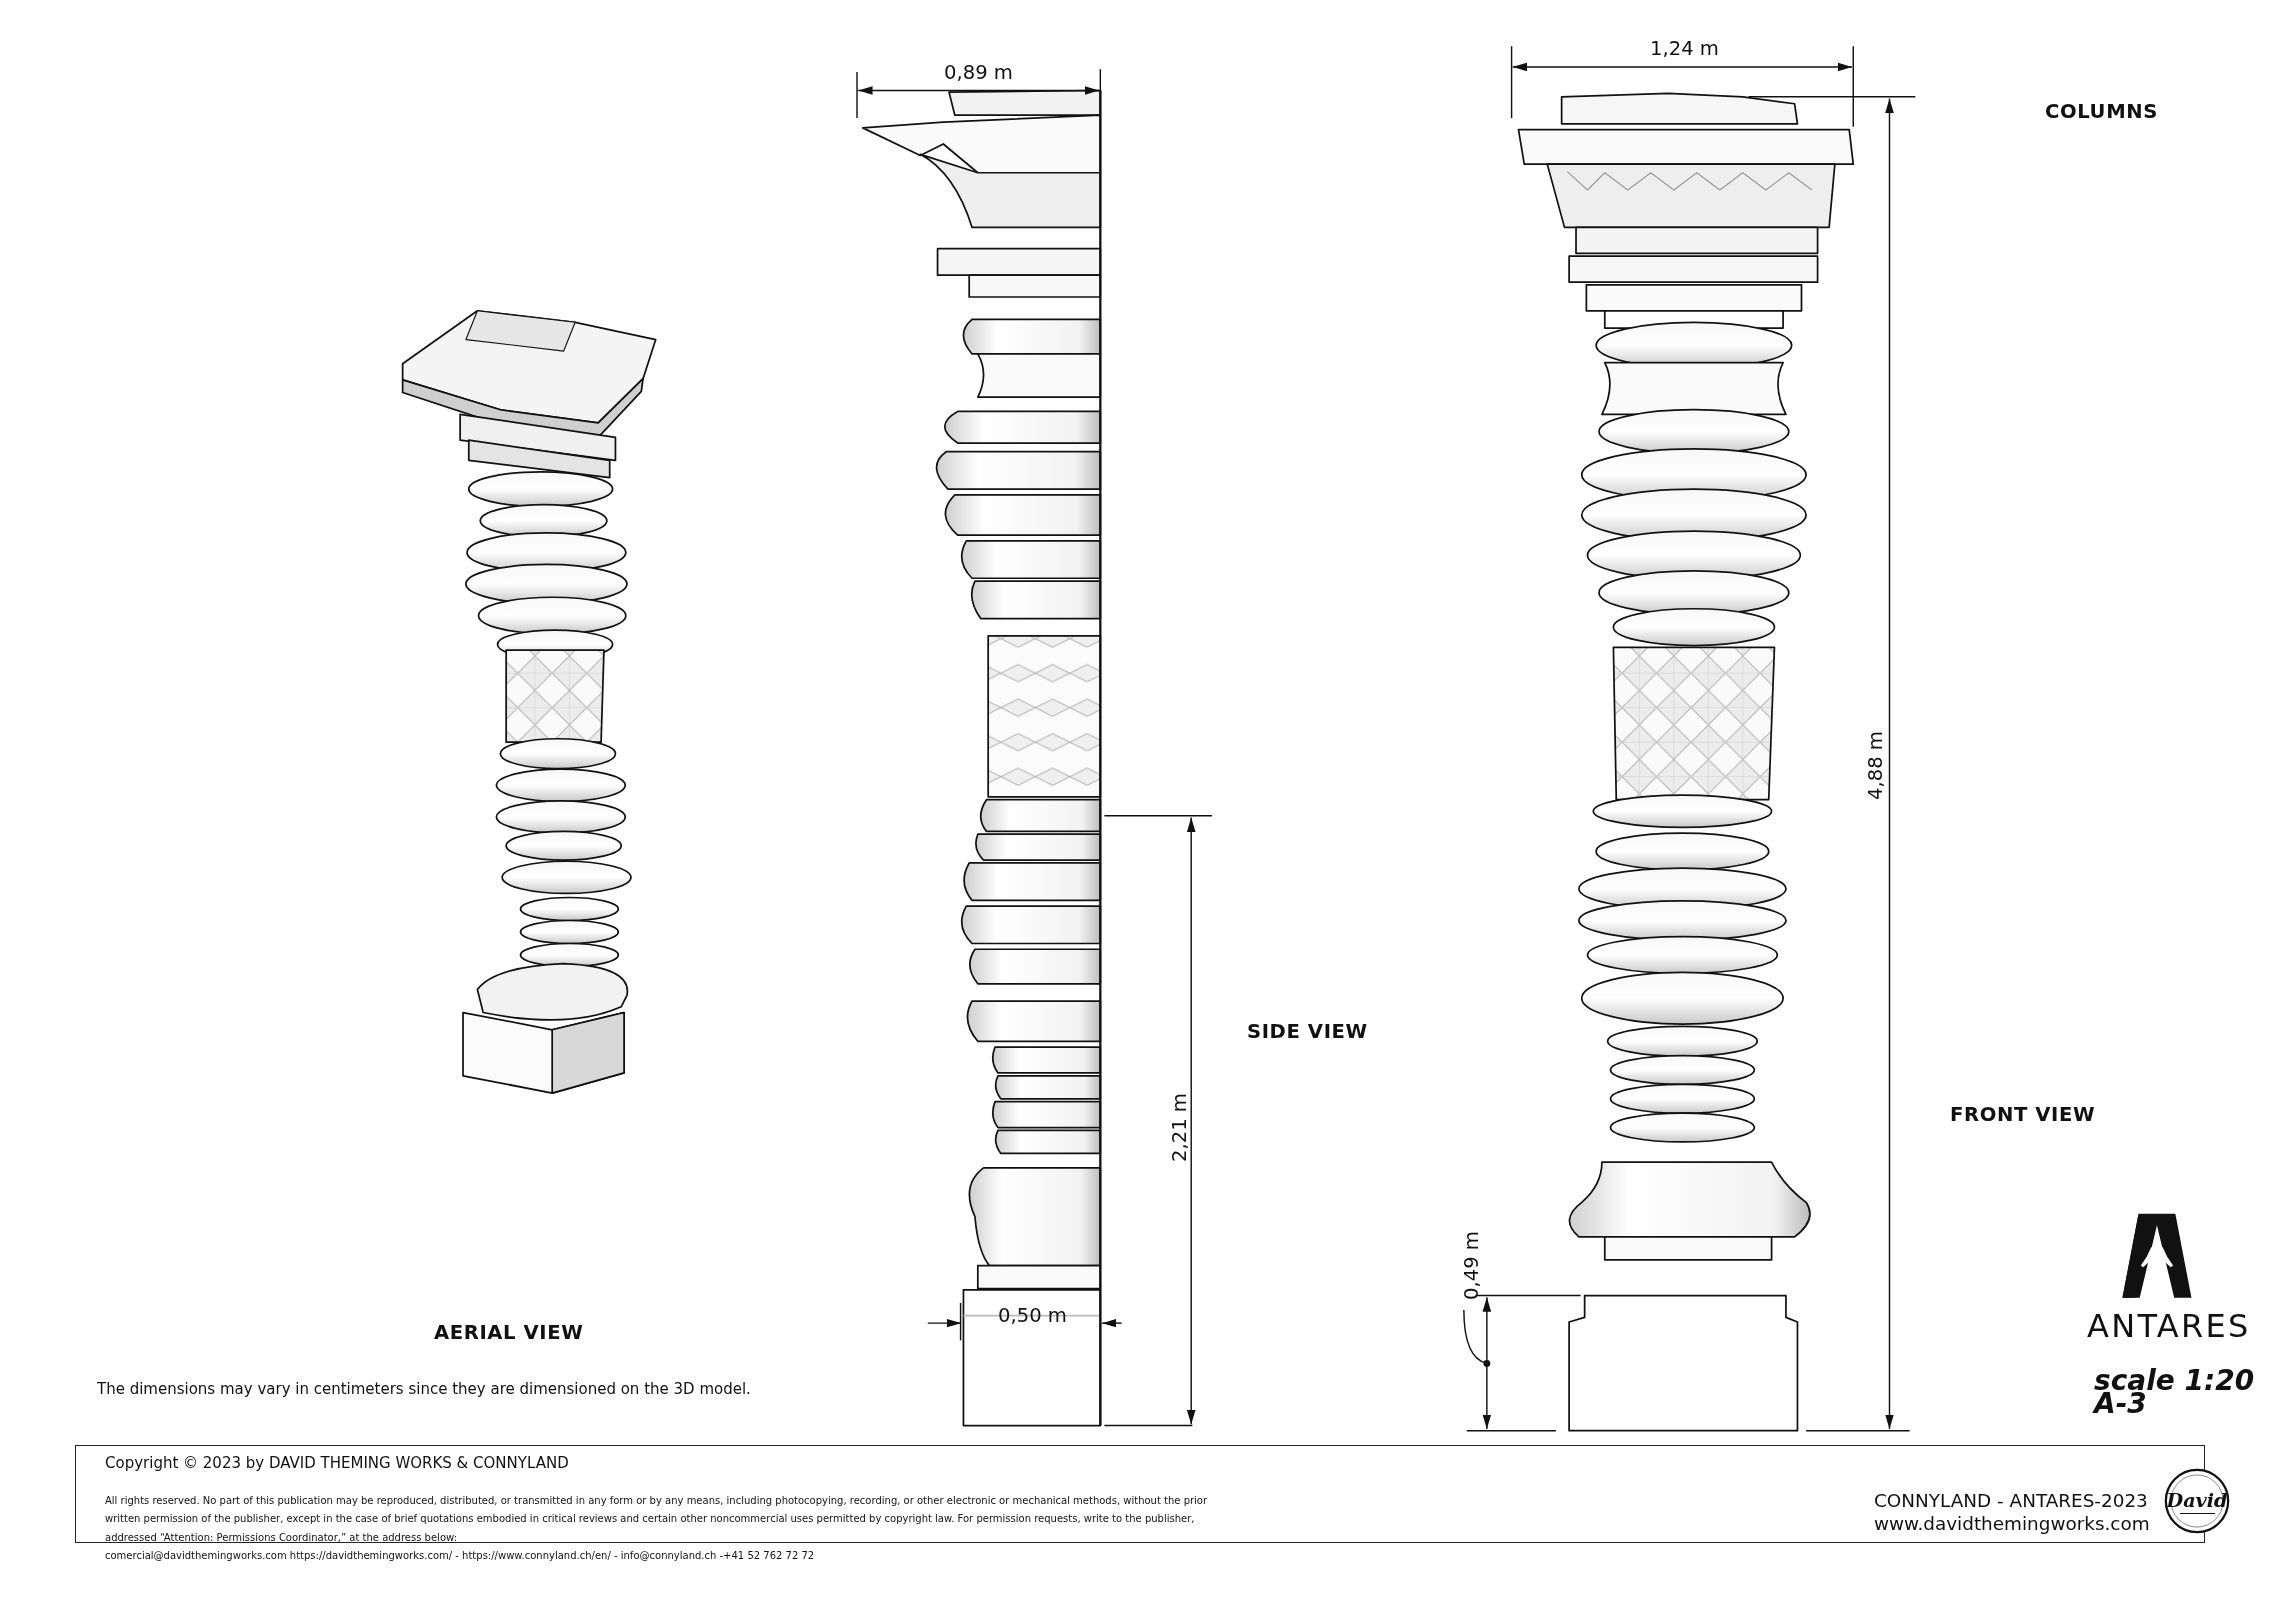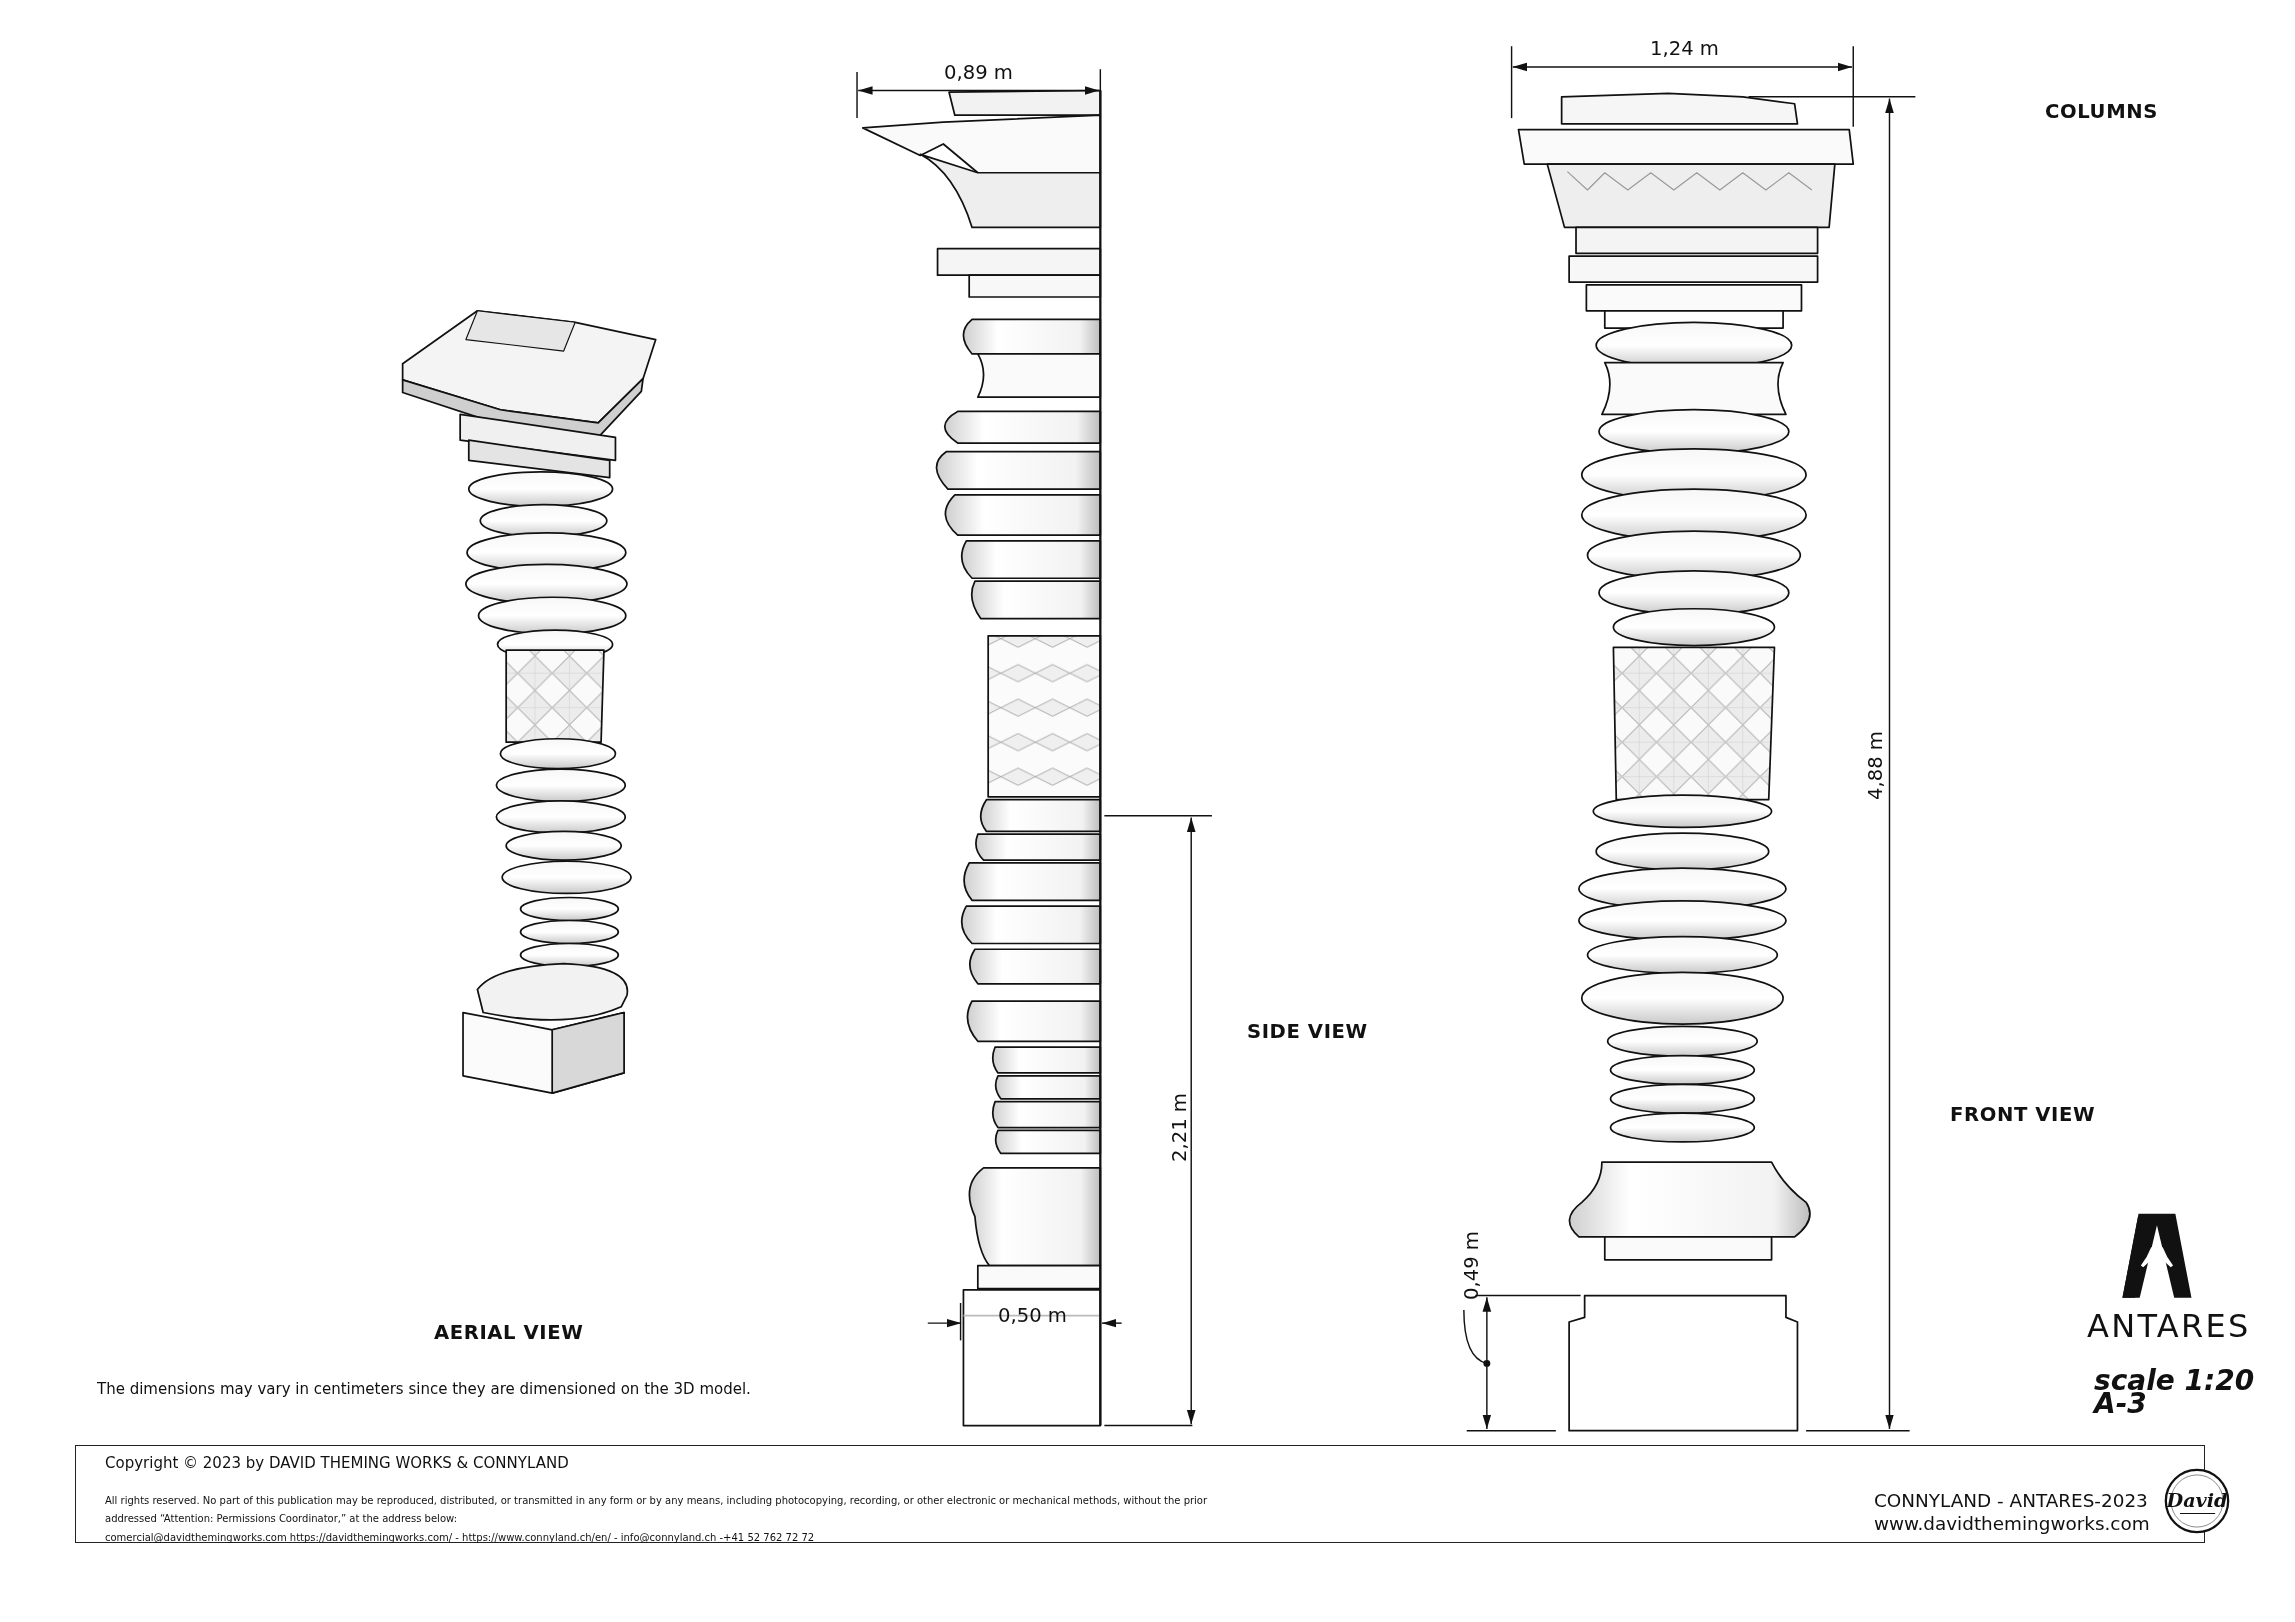--- a/index.html
+++ b/index.html
@@ -220,20 +220,21 @@
 <div class="abs antares-word" style="left:2087px; top:1307px;">ANTARES</div>
 <div class="abs scale" style="left:2094px; top:1369px;">
   <div>scale 1:20</div>
   <div>A-3</div>
 </div>
 
 <div class="frame">
   <div class="copy-line">Copyright © 2023 by DAVID THEMING WORKS &amp; CONNYLAND</div>
   <div class="legal">
     <div>All rights reserved. No part of this publication may be reproduced, distributed, or transmitted in any form or by any means, including photocopying, recording, or other electronic or mechanical methods, without the prior</div>
+    <div>written permission of the publisher, except in the case of brief quotations embodied in critical reviews and certain other noncommercial uses permitted by copyright law. For permission requests, write to the publisher,</div>
     <div>addressed “Attention: Permissions Coordinator,” at the address below:</div>
     <div>comercial@davidthemingworks.com https://davidthemingworks.com/  -  https://www.connyland.ch/en/ - info@connyland.ch -+41 52 762 72 72</div>
   </div>
   <div class="brand-block">
     <div>CONNYLAND - ANTARES-2023</div>
     <div>www.davidthemingworks.com</div>
   </div>
   <svg class="sig-logo" viewBox="0 0 120 120" style="position:absolute; left:2087px; top:21px;">
     <circle cx="60" cy="60" r="55" fill="#fff" stroke="#111" stroke-width="4"></circle>
     <circle cx="60" cy="60" r="46" fill="none" stroke="#777" stroke-width="1.5"></circle>

